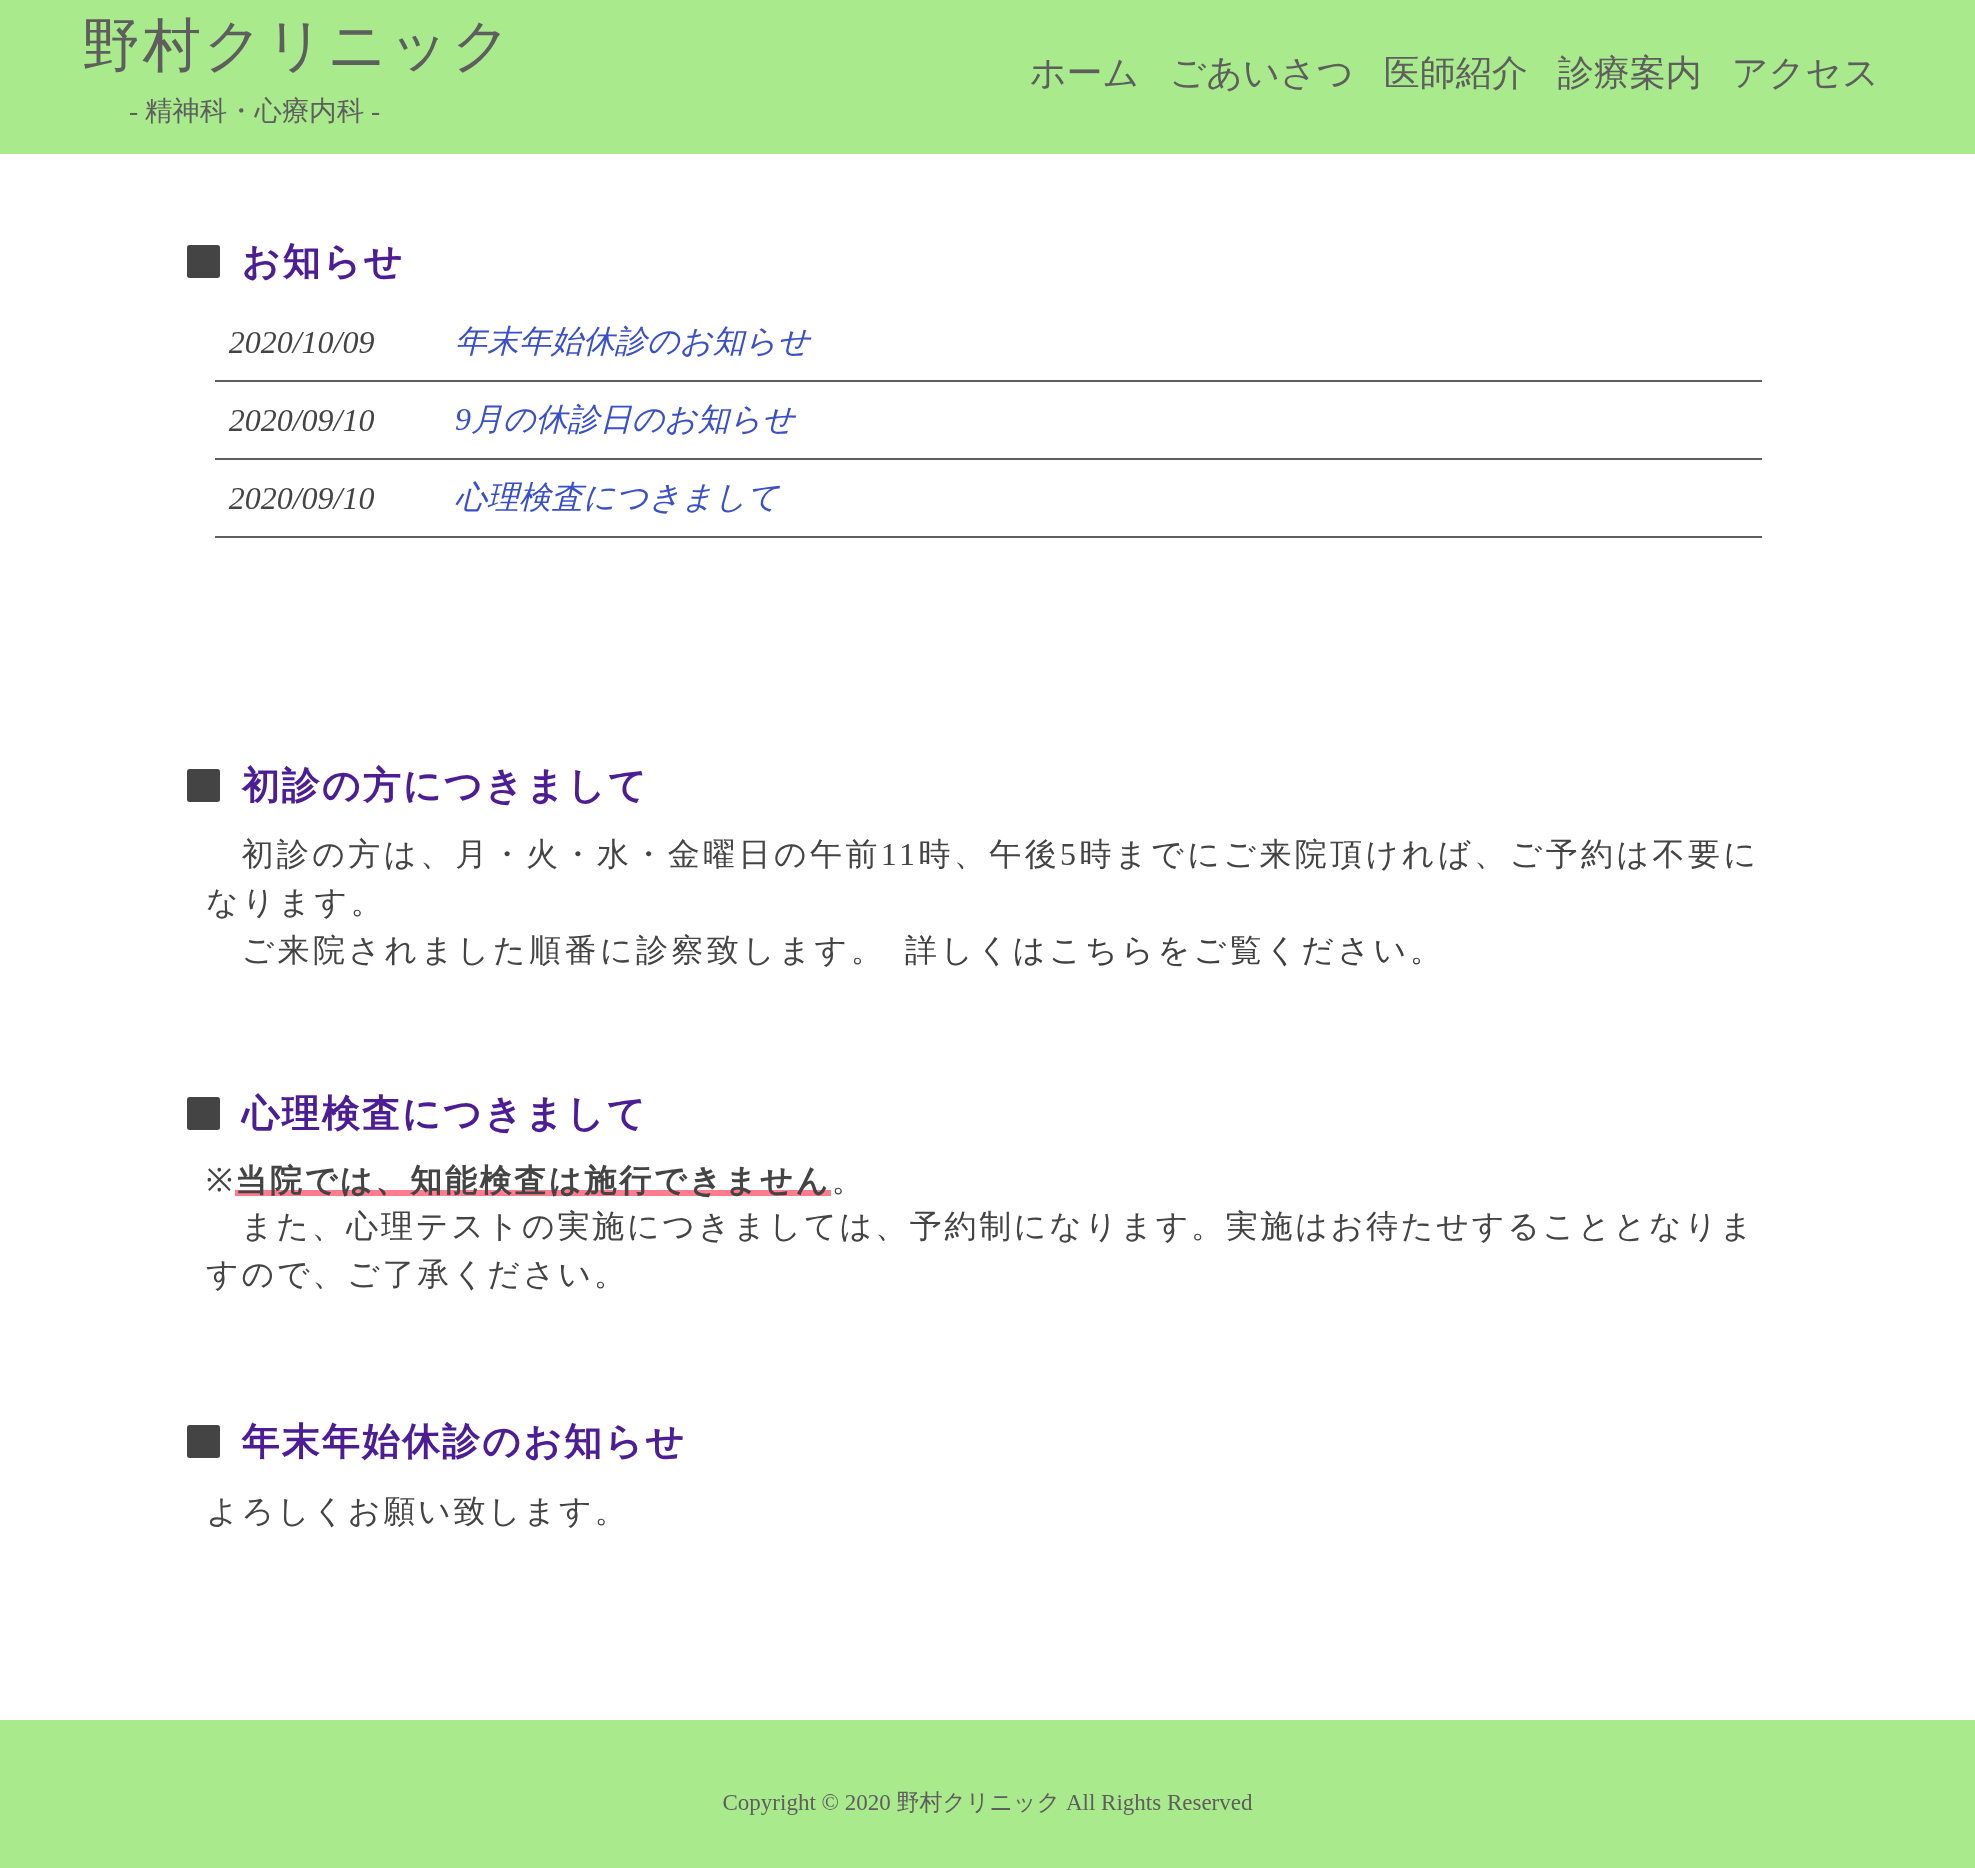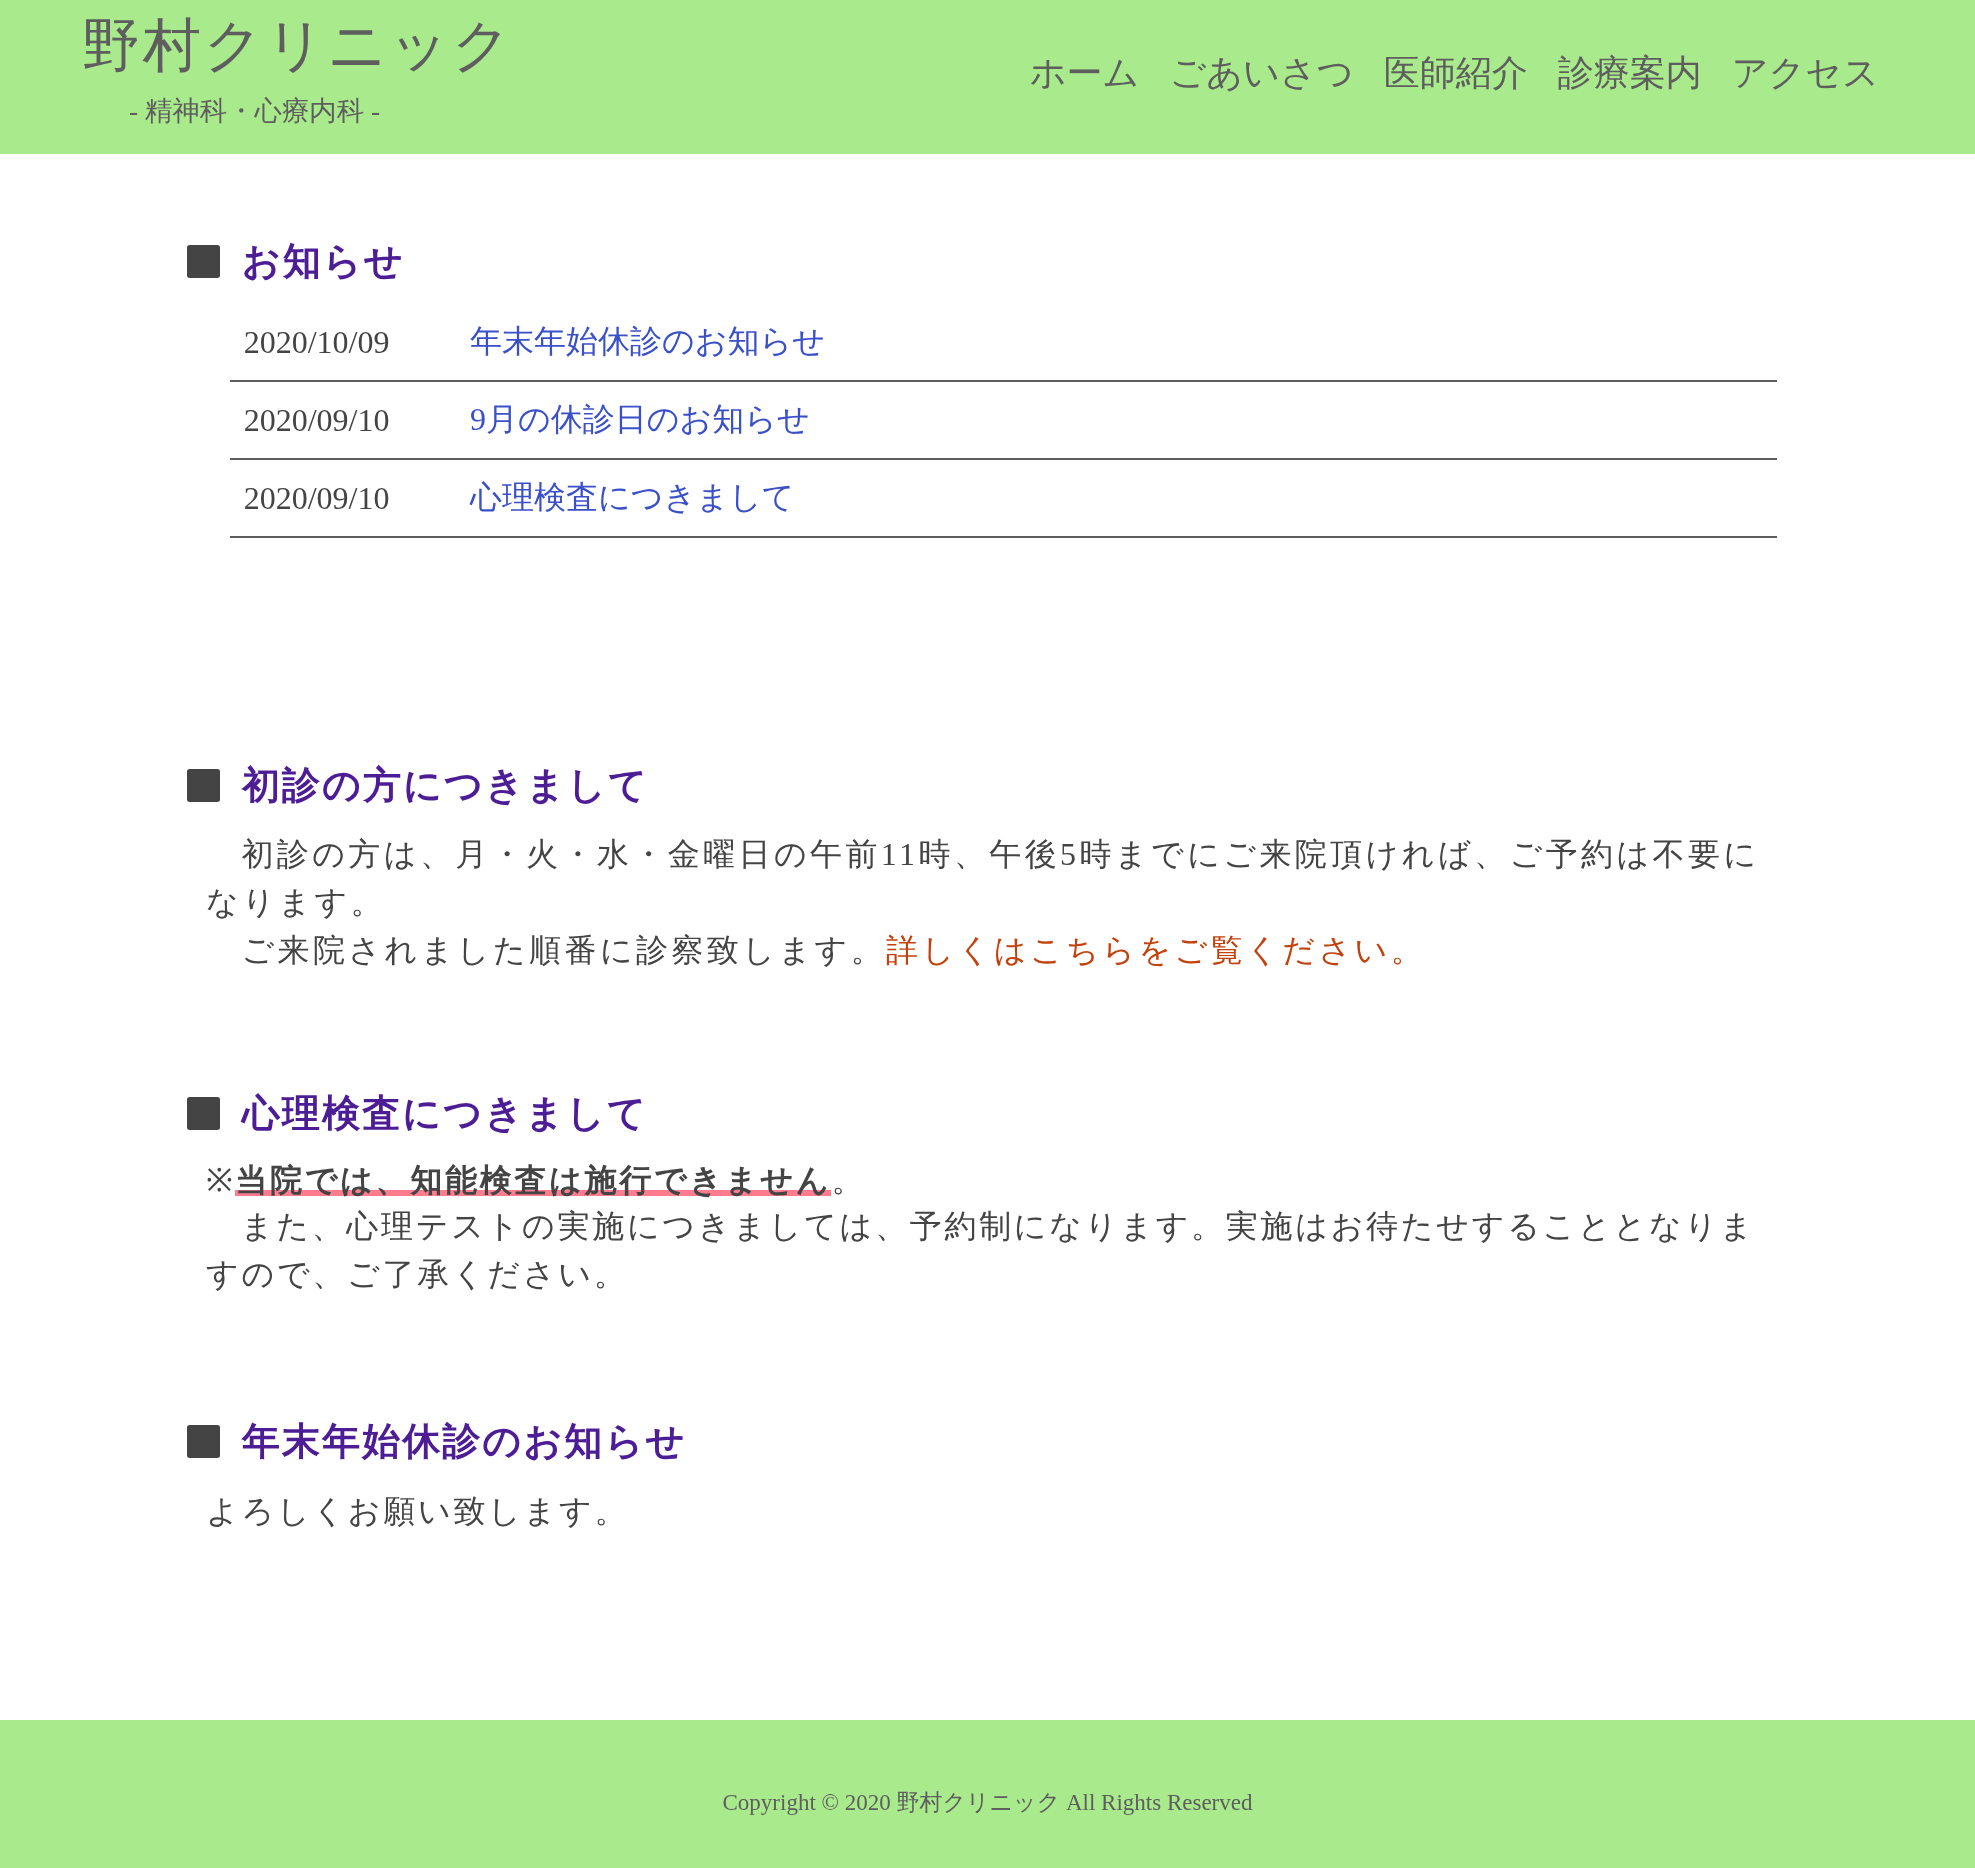--- a/index.html
+++ b/index.html
@@ -46,22 +46,23 @@
       font-size: 38px; line-height: 48px; font-weight: bold;
       color: #4c1d95; letter-spacing: 2.1px;
       font-family: "Liberation Serif", "DejaVu Serif", serif;
     }
     .sq {
       display: inline-block; width: 33px; height: 33px;
       background: #444444; border-radius: 2.7px;
       margin-right: 22px;
     }
     .news-table {
-      position: absolute; left: 43px; top: 304px;
+      position: absolute; left: 28px; top: 304px;
       width: 1547px;
+      font-style: italic;
     }
     .news-row {
       display: flex; align-items: center;
       height: 78px;
       border-bottom: 2.7px solid #5e5e5e;
     }
     .news-date {
       width: 240px; padding-left: 13.7px;
       font-size: 32px; color: #444444;
       font-family: "Liberation Serif", "DejaVu Serif", serif;
@@ -69,21 +70,21 @@
     .news-link {
       font-size: 32px; color: #3a50c8; cursor: pointer;
       font-family: "Liberation Serif", "DejaVu Serif", serif;
     }
     .para {
       position: absolute; left: 19px; width: 1557px;
       font-size: 32px; line-height: 48px;
       color: #444444; letter-spacing: 3.4px;
       font-family: "Liberation Serif", "DejaVu Serif", serif;
     }
-    .red-link { color: #c2410c; cursor: pointer; }
+    .red-link { color: #404040; cursor: pointer; margin-left: 19px; }
     .strong-ul {
       font-weight: bold;
       background: linear-gradient(transparent 78%, #ff7b8e 78%, #ff7b8e 94%, transparent 94%);
     }
     .footer {
       position: absolute; left: 0; top: 1720px;
       width: 1975px; height: 165px;
       background: #a9ea8c;
       display: flex; align-items: center; justify-content: center;
     }

